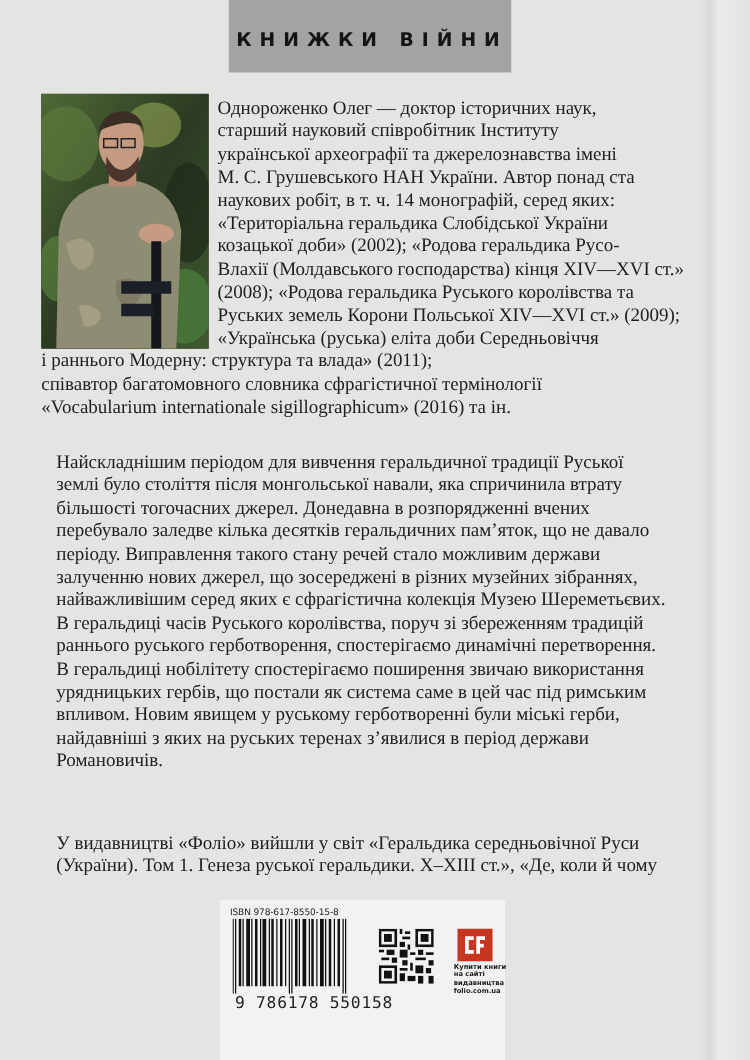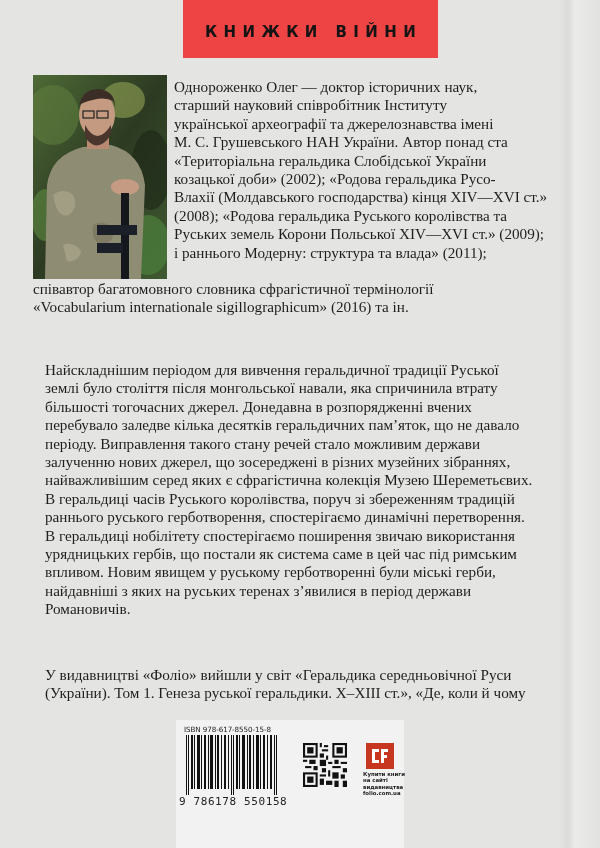--- a/index.html
+++ b/index.html
@@ -5,23 +5,23 @@
   html, body { margin: 0; padding: 0; }
   body {
     width: 600px; height: 848px; overflow: hidden; position: relative;
     background: #e4e4e3;
     background-image:
       linear-gradient(90deg, rgba(255,255,255,0) 0px, rgba(255,255,255,0) 560px, rgba(200,200,200,0.35) 568px, rgba(255,255,255,0.25) 575px, rgba(215,215,215,0.2) 600px);
     font-family: "Liberation Serif", serif;
     color: #1c1c1c;
   }
   .series-box {
-    position: absolute; left: 183px; top: 0; width: 255px; height: 58px;
-    background: #ef4444;
-    display: flex; align-items: center; justify-content: center;
+    position: absolute; left: 183px; top: 0; width: 226px; height: 58px;
+    background: #a3a3a3;
+    display: flex; align-items: center; 
   }
   .series-title {
     font-family: "DejaVu Sans", sans-serif; font-weight: bold;
     font-size: 15px; letter-spacing: 6.4px; color: #141414; margin-top: 6px;
     padding-left: 6px;
   }
   .author-photo {
     position: absolute; left: 33px; top: 75px; width: 134px; height: 204px;
     overflow: hidden; background: #2e3a22;
   }
@@ -42,22 +42,22 @@
     position: absolute; left: 176px; top: 720px; width: 228px; height: 152px;
     background: #f2f2f2;
   }
   .isbn-label {
     position: absolute; left: 8px; top: 5px;
     font-family: "DejaVu Sans", sans-serif; font-size: 7.2px; color: #222;
     letter-spacing: -0.1px;
   }
   .barcode { position: absolute; left: 10px; top: 15px; width: 92px; height: 60px; }
   .barcode-digits {
-    position: absolute; left: 3px; top: 75px;
-    font-family: "DejaVu Sans Mono", monospace; font-size: 11px; color: #222;
+    position: absolute; left: 12px; top: 75px;
+    font-family: "DejaVu Sans Mono", monospace; font-size: 13px; color: #222;
     letter-spacing: 0.6px;
   }
   .qr { position: absolute; left: 127px; top: 23px; width: 44px; height: 44px; }
   .folio-logo {
     position: absolute; left: 190px; top: 23px; width: 28px; height: 26px;
     background: #c7361f; display:flex; align-items:center; justify-content:center;
   }
   .shop-text {
     position: absolute; left: 187px; top: 51px; width: 44px;
     font-family: "DejaVu Sans", sans-serif; font-weight: bold;
@@ -106,25 +106,27 @@
     <rect x="64" y="168" width="26" height="10" fill="#1b1f27"></rect>
   </svg>
 </div>
 
 <div class="bio text">
   <div class="float-spacer"></div>
   <div>Однороженко Олег — доктор історичних наук,</div>
   <div>старший науковий співробітник Інституту</div>
   <div>української археографії та джерелознавства імені</div>
   <div>М. С. Грушевського НАН України. Автор понад ста</div>
+  <div>наукових робіт, в т. ч. 14 монографій, серед яких:</div>
   <div>«Територіальна геральдика Слобідської України</div>
   <div>козацької доби» (2002); «Родова геральдика Русо-</div>
   <div>Влахії (Молдавського господарства) кінця XIV—XVI ст.»</div>
   <div>(2008); «Родова геральдика Руського королівства та</div>
   <div>Руських земель Корони Польської XIV—XVI ст.» (2009);</div>
+  <div>«Українська (руська) еліта доби Середньовіччя</div>
   <div>і раннього Модерну: структура та влада» (2011);</div>
   <div style="clear:both"></div>
   <div>співавтор багатомовного словника сфрагістичної термінології</div>
   <div>«Vocabularium internationale sigillographicum» (2016) та ін.</div>
 </div>
 
 <div class="para p1 text">
   <div>Найскладнішим періодом для вивчення геральдичної традиції Руської</div>
   <div>землі було століття після монгольської навали, яка спричинила втрату</div>
   <div>більшості тогочасних джерел. Донедавна в розпорядженні вчених</div>

